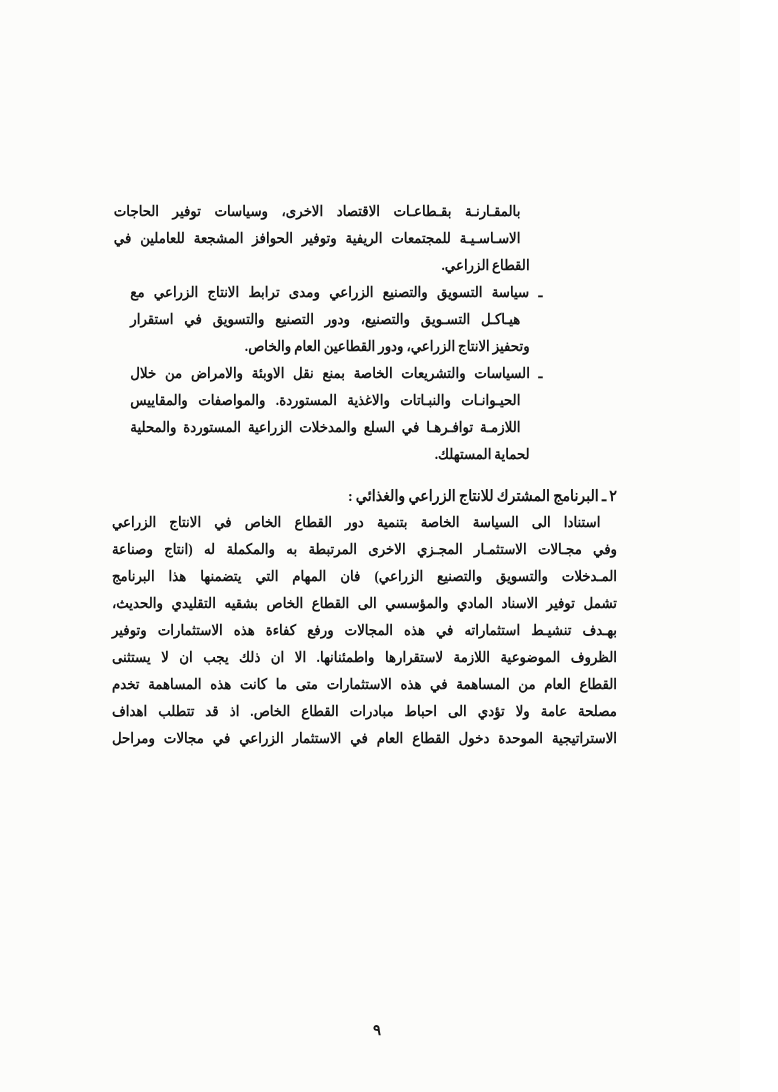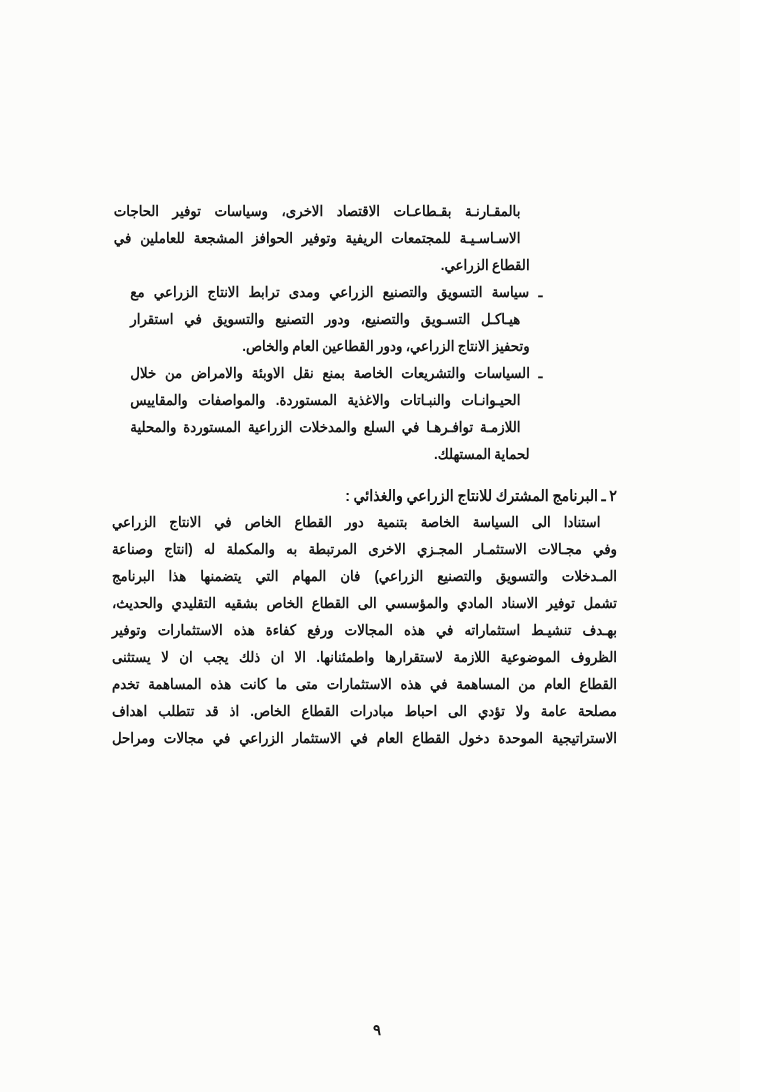--- a/index.html
+++ b/index.html
@@ -1,21 +1,21 @@
 <!DOCTYPE html>
 <html lang="ar" style="--ink: #151515; --paper: #fcfcfa;"><head>
 <meta charset="utf-8">
 <style>
   html,body{margin:0;padding:0;}
   .page{
     position:relative;
     width:740px;height:1092px;
     background:var(--paper,#fcfcfa);
     overflow:hidden;
-    font-family:Liberation Sans, sans-serif;
+    font-family:Liberation Serif, serif;
     color:var(--ink,#151515);
   }
   .text-column{
     position:absolute;
     top:198px;
     right:123px;
     width:549px;               
     transform:scaleX(.92);
     transform-origin:top right;
     direction:rtl;

